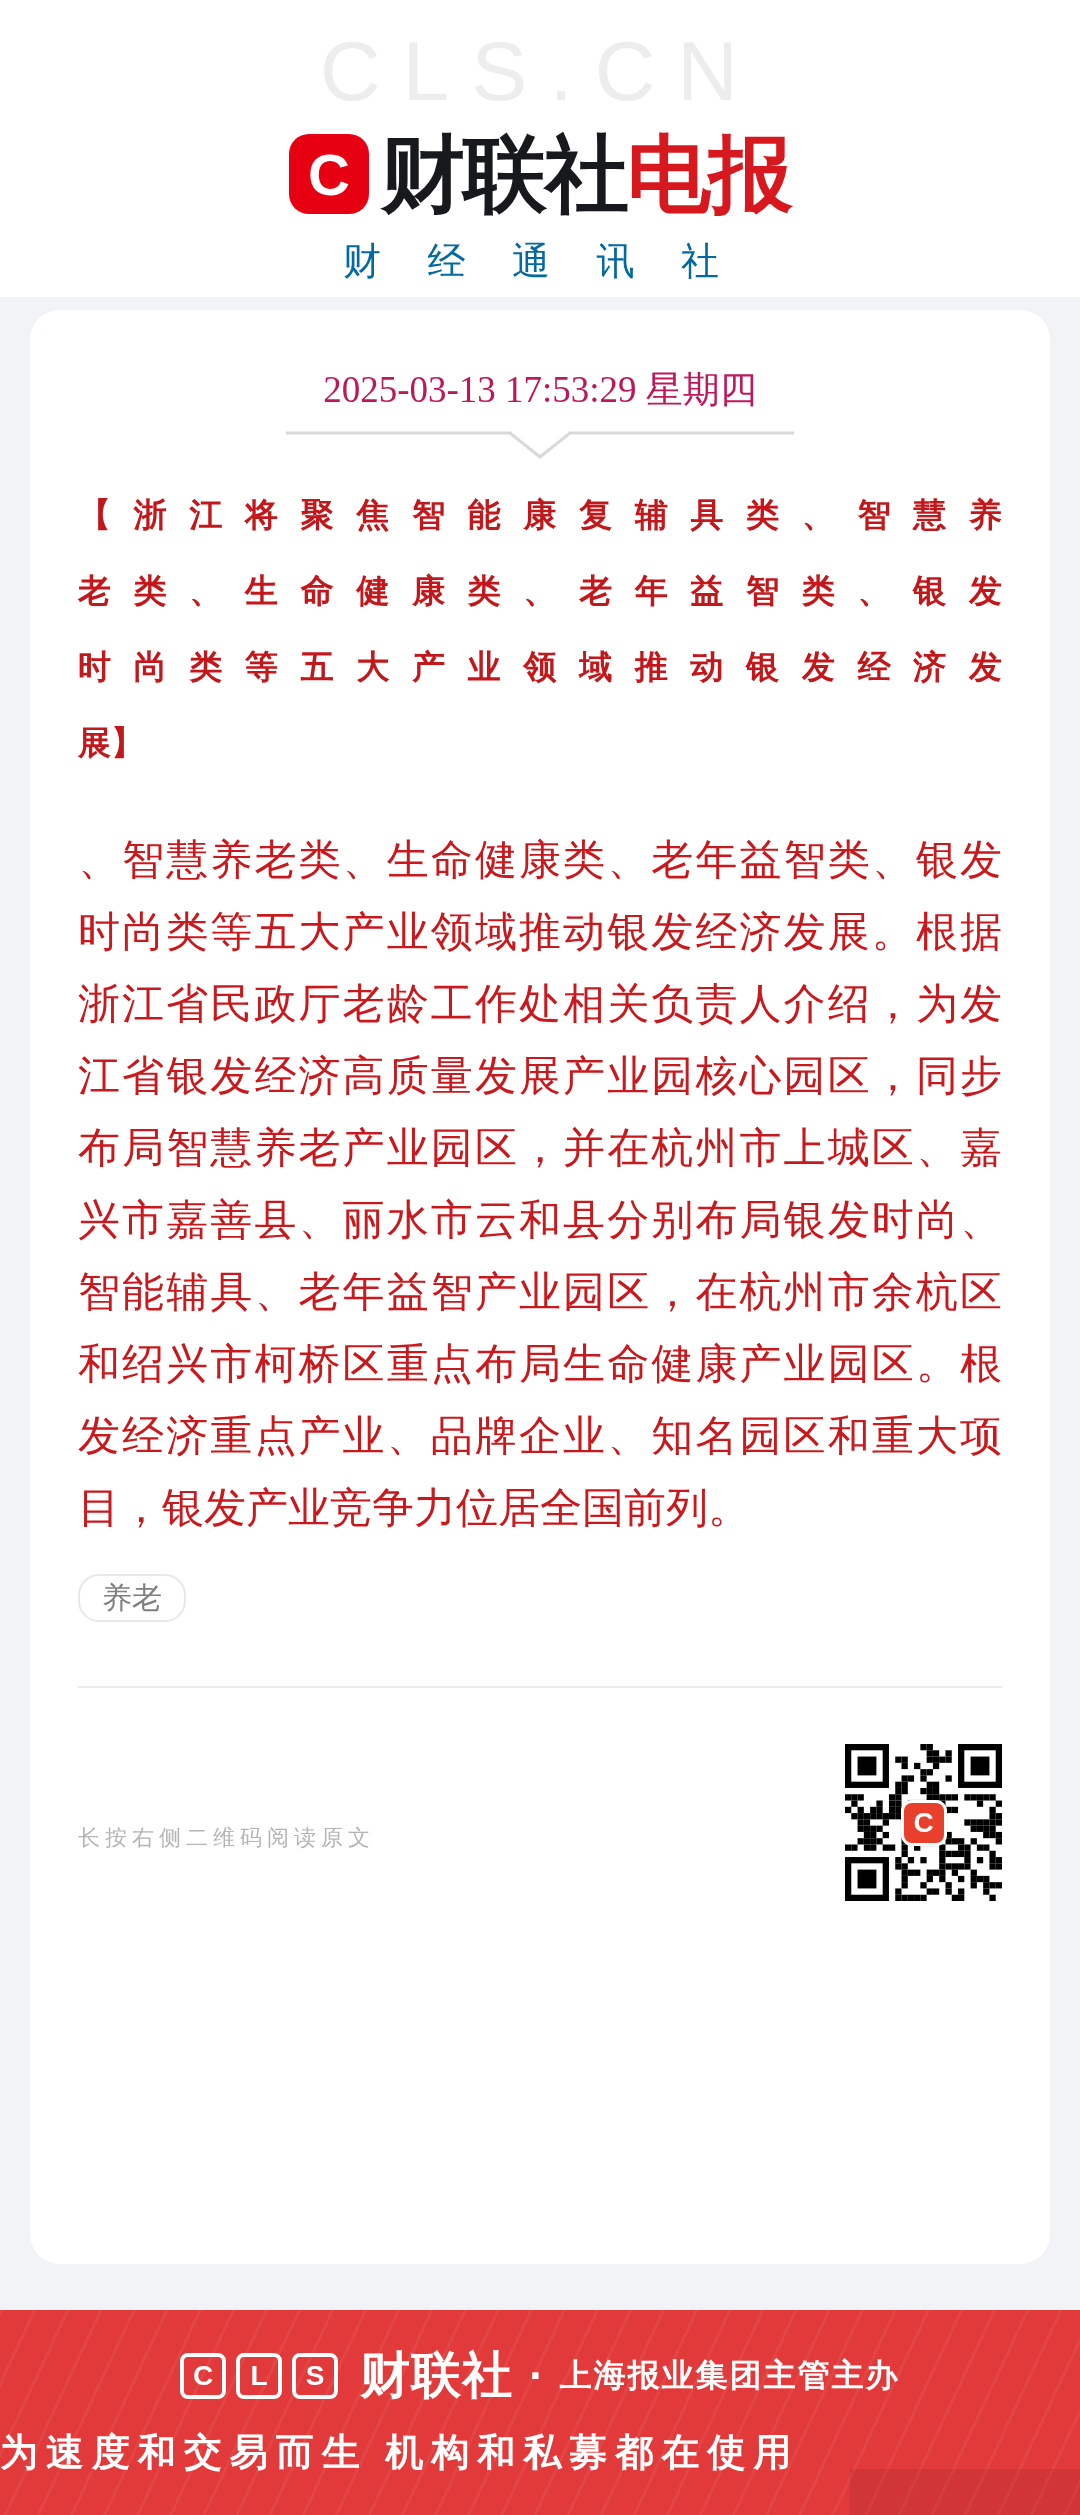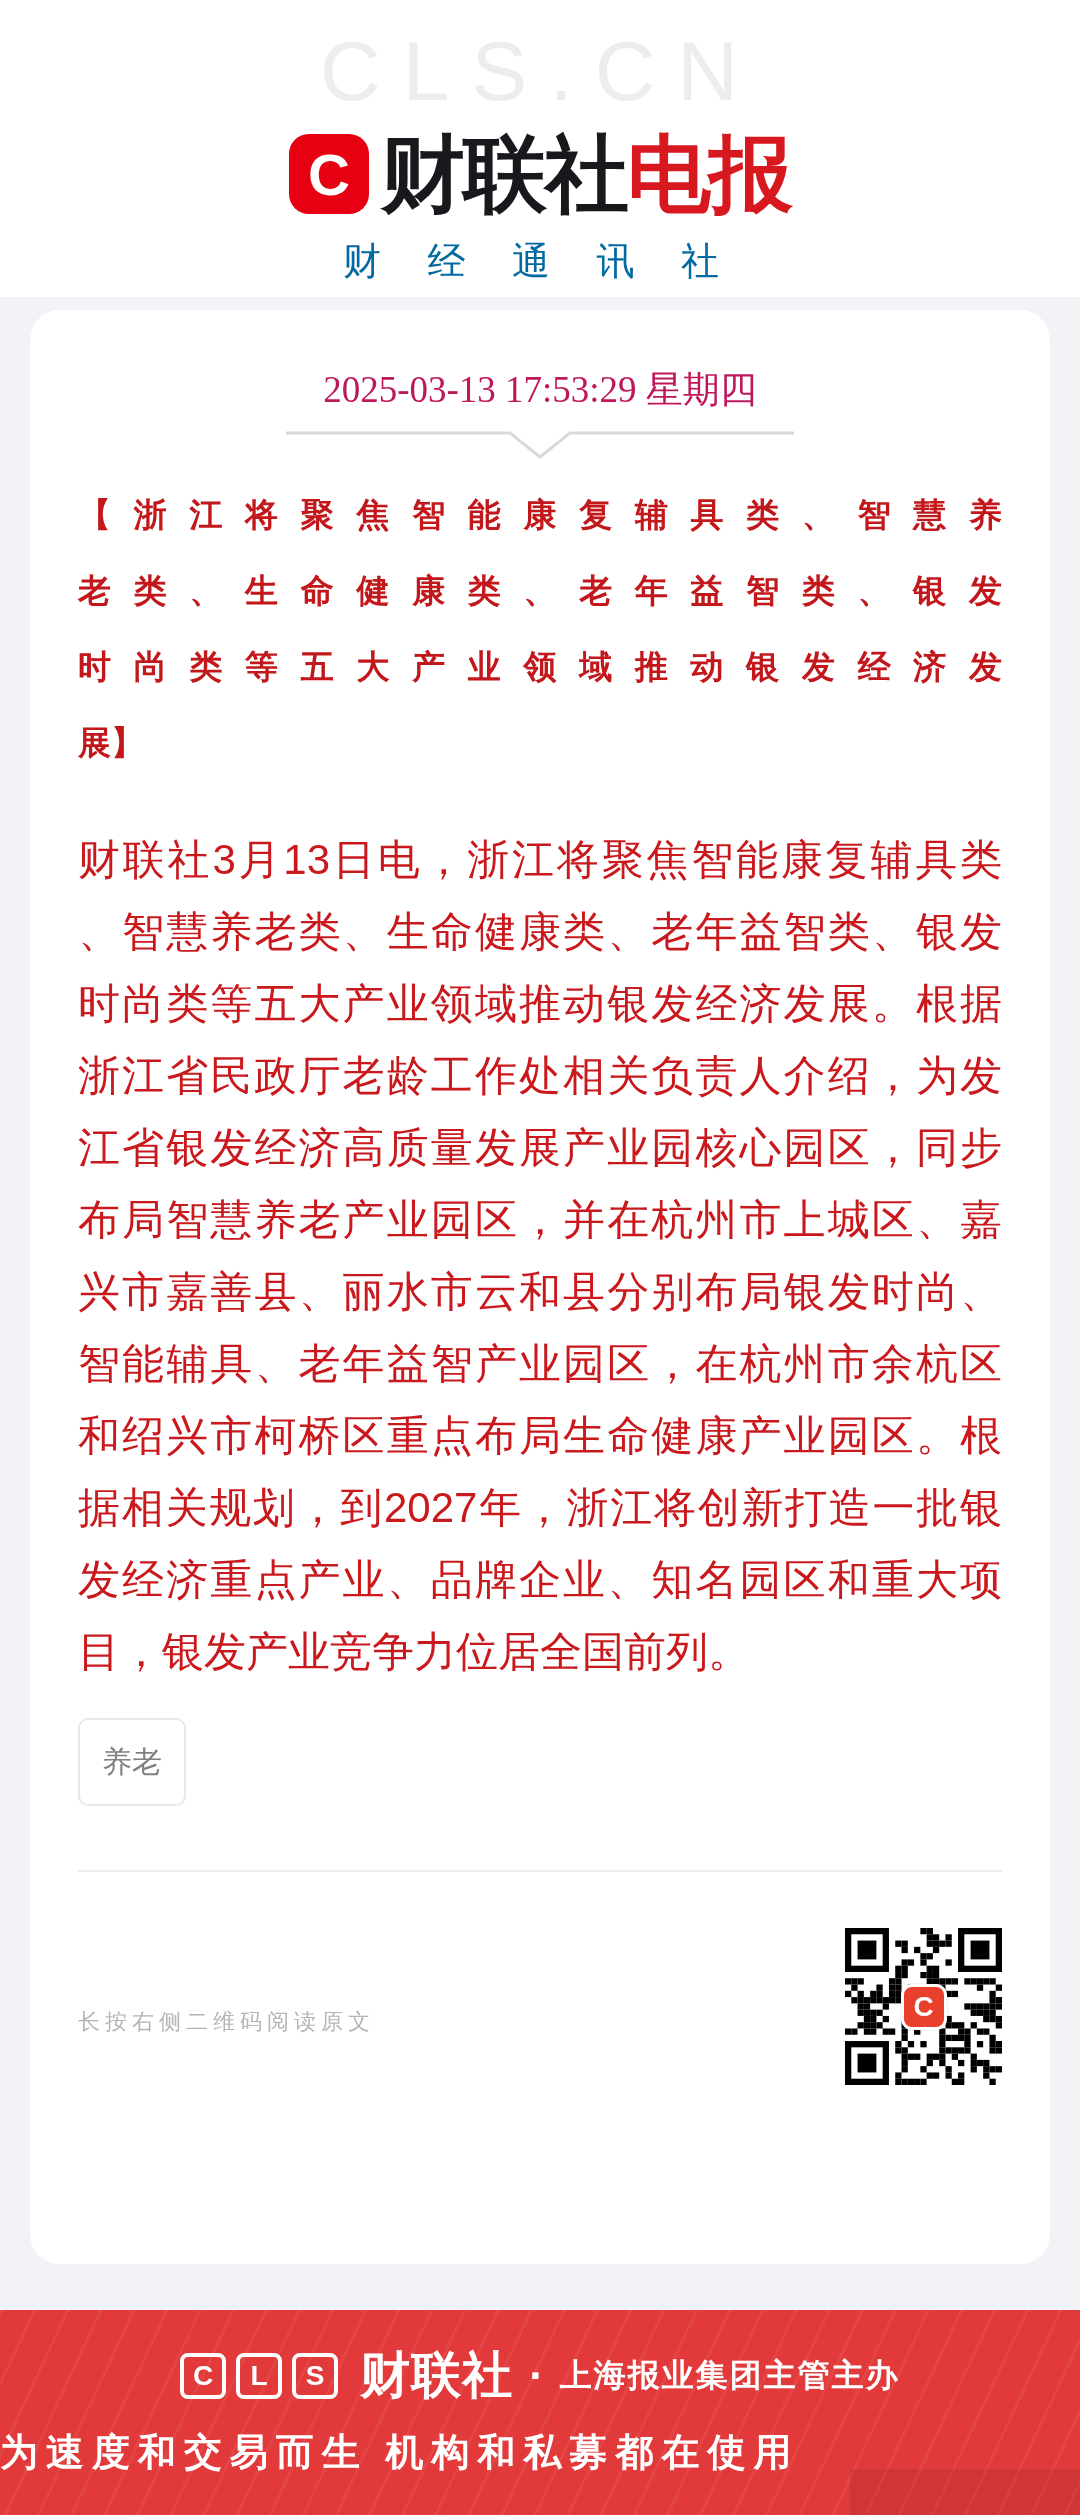--- a/index.html
+++ b/index.html
@@ -22,21 +22,21 @@
   .date{font-family:"Liberation Serif","DejaVu Serif",serif;font-size:37px;color:#be185d;text-align:center;line-height:44px;}
   .date-divider{display:block;margin:16px auto 0;}
 
   .headline{margin-top:18px;color:#c3181b;font-family:Liberation Mono, monospace;font-weight:700;
     font-size:33px;line-height:76px;}
   .jline{text-align:justify;text-align-last:justify;}
   .jline.last{text-align-last:left;}
 
   .body-text{margin-top:40px;color:#c9191d;font-size:42px;line-height:72px;font-weight:500;}
 
-  .tag-chip{display:inline-block;margin-top:30px;padding:24px 22px;border:2px solid #e8e8e8;border-radius:10px;
+  .tag-chip{display:inline-block;margin-top:30px;padding:4px 22px;border:2px solid #e8e8e8;border-radius:21px;
     color:#808080;font-size:30px;line-height:36px;background:#fff;}
 
   .card-divider{margin-top:64px;border:none;border-top:2px solid #ececec;height:0;}
 
   .card-footer{margin-top:56px;display:flex;justify-content:space-between;align-items:center;}
   .footer-hint{color:#b5b5b5;font-size:22px;line-height:68px;letter-spacing:5px;margin-top:30px;}
   .footer-hint .line2{word-spacing:14px;}
   .qr-wrap{position:relative;width:157px;height:157px;background:#fff;}
   .qr-wrap svg{display:block;width:157px;height:157px;}
   .qr-badge{position:absolute;left:50%;top:50%;transform:translate(-50%,-50%);width:46px;height:46px;background:#e8402c;
@@ -81,30 +81,28 @@
     </svg>
 
     <div class="headline">
       <div class="jline">【浙江将聚焦智能康复辅具类、智慧养</div>
       <div class="jline">老类、生命健康类、老年益智类、银发</div>
       <div class="jline">时尚类等五大产业领域推动银发经济发</div>
       <div class="jline last">展】</div>
     </div>
 
     <div class="body-text">
-      <div class="jline">财联社3月13日电，浙江将聚焦智能康复辅具类</div>
       <div class="jline">、智慧养老类、生命健康类、老年益智类、银发</div>
       <div class="jline">时尚类等五大产业领域推动银发经济发展。根据</div>
       <div class="jline">浙江省民政厅老龄工作处相关负责人介绍，为发</div>
       <div class="jline">江省银发经济高质量发展产业园核心园区，同步</div>
       <div class="jline">布局智慧养老产业园区，并在杭州市上城区、嘉</div>
       <div class="jline">兴市嘉善县、丽水市云和县分别布局银发时尚、</div>
       <div class="jline">智能辅具、老年益智产业园区，在杭州市余杭区</div>
       <div class="jline">和绍兴市柯桥区重点布局生命健康产业园区。根</div>
-      <div class="jline">据相关规划，到2027年，浙江将创新打造一批银</div>
       <div class="jline">发经济重点产业、品牌企业、知名园区和重大项</div>
       <div class="jline last">目，银发产业竞争力位居全国前列。</div>
     </div>
 
     <div>
       <span class="tag-chip">养老</span>
     </div>
 
     <hr class="card-divider">
 

